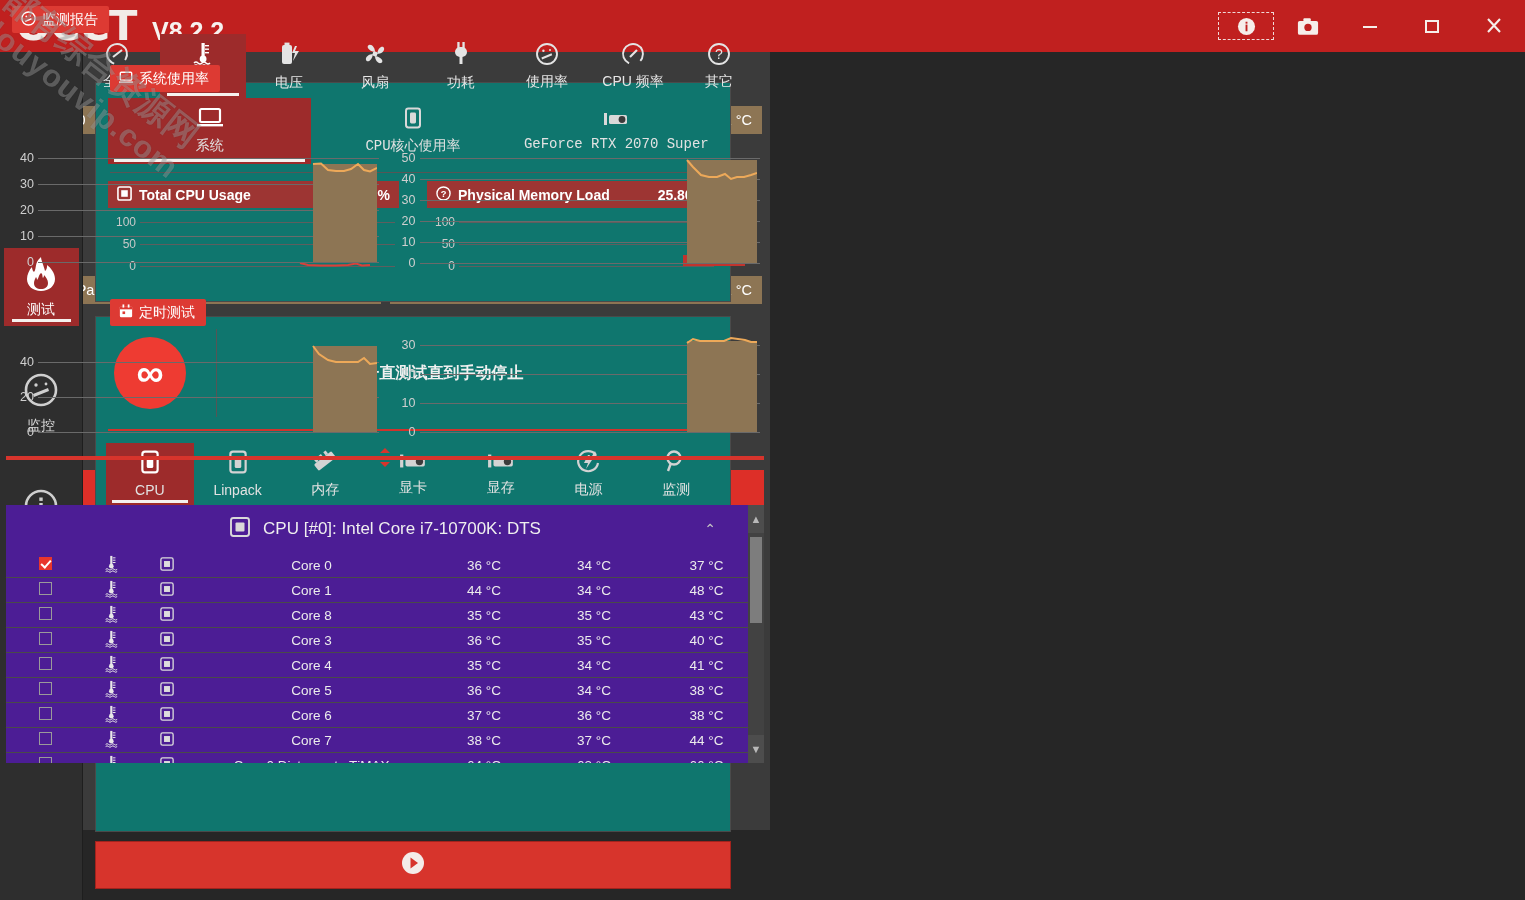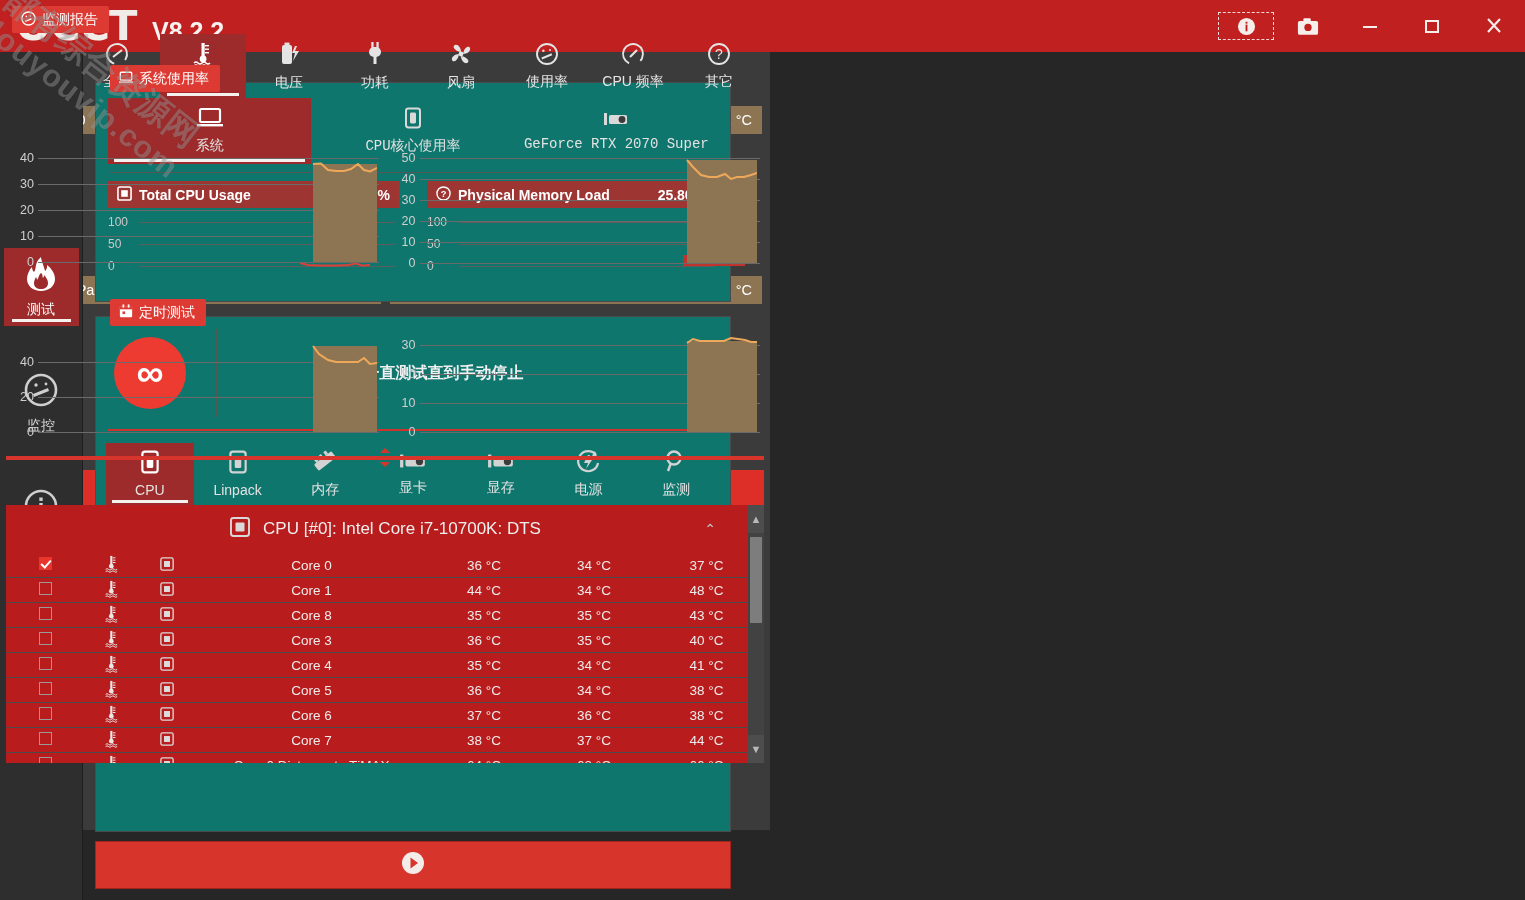--- a/index.html
+++ b/index.html
@@ -113,21 +113,21 @@
   .mini-graph { flex: 1; }
   .mini-head {
     background: #9d3533; height: 27px;
     display:flex; align-items:center; justify-content: space-between;
     padding: 0 9px; color:#fff; font-size: 14px;
   }
   .mini-head .t { display:flex; align-items:center; gap:7px; font-weight: bold;}
   .mini-head .v { font-weight: bold; }
   .mini-body { position: relative; height: 66px; margin-top: 4px; }
   .gl { position:absolute; left: 32px; right: 4px; height:1px; background:#5e5e5e; }
-  .gy { position:absolute; left: 0; width: 28px; font-size:12px; color:#c9c9c9; transform: translateY(-50%); }
+  .gy { position:absolute; left: 0; width: 28px; text-align:right; font-size:12px; color:#c9c9c9; transform: translateY(-50%); }
 
   
   #testPanel { left: 95px; top: 316px; width: 636px; height: 516px; }
   .inf-row { display:flex; align-items:center; height: 112px; padding: 0 0 0 18px; }
   .inf-circle {
     width: 72px; height: 72px; border-radius: 50%; background:#ee3b32;
     display:flex; align-items:center; justify-content:center; color:#fff;
     font-size: 38px; font-weight: bold; line-height: 1;
   }
   .inf-div { width:1px; height: 88px; background:#555; margin-left: 30px; }
@@ -239,21 +239,21 @@
   .c-star { width: 78px; text-align:center; }
   .c-disp { width: 55px; text-align:center; }
   .c-type { width: 55px; text-align:center; }
   .c-name { flex:1; text-align:center; }
   .c-val  { width: 110px; text-align:center; }
   .c-min  { width: 110px; text-align:center; }
   .c-max  { width: 115px; text-align:center; }
 
   .tbl-body {
     margin: 0 6px; height: 258px; overflow:hidden; position:relative;
-    background:#b91c1c;
+    background:#4c1d95;
   }
   .grp-row {
     height: 48px; display:flex; align-items:center; justify-content:center;
     color:#efefef; font-size:17px; gap: 12px; position:relative;
   }
   .grp-row .chev { position:absolute; right: 48px; color:#c5c5c5; font-size: 14px;}
   .t-row {
     display:flex; align-items:center; height: 25px;
     border-bottom: 1px solid #4a4a4a; color:#ececec; font-size:13.5px;
   }
@@ -695,40 +695,40 @@
           <svg width="24" height="26" viewBox="0 0 24 26">
               <rect x="5" y="4" width="10" height="19" rx="2" fill="#e4e4e4"></rect>
               <rect x="7.5" y="1.6" width="5" height="2.6" fill="#e4e4e4"></rect>
               <path d="M18 5 L15 12 h3 l-2 8 6-10 h-4 l2-5z" fill="#e4e4e4"></path>
             </svg>
         </span>
         <span>电压</span>
       </div>
       <div class="mon-tab">
         <span class="icn">
-          <svg width="24" height="26" viewBox="0 0 24 26">
-              <rect x="6" y="6" width="12" height="10" rx="5" fill="#e4e4e4"></rect>
-              <rect x="10.5" y="15" width="3" height="8" fill="#e4e4e4"></rect>
-              <rect x="8.3" y="1" width="2.3" height="6" fill="#e4e4e4"></rect>
-              <rect x="13.4" y="1" width="2.3" height="6" fill="#e4e4e4"></rect>
-            </svg>
-        </span>
-        <span>功耗</span>
-      </div>
-      <div class="mon-tab">
-        <span class="icn">
           <svg width="26" height="26" viewBox="0 0 26 26">
               <circle cx="13" cy="13" r="2.4" fill="#e4e4e4"></circle>
               <path d="M13 11C13 7 10 3 7 4c-3 1-1 6 6 7z" fill="#e4e4e4"></path>
               <path d="M15 13c4 0 8-3 7-6-1-3-6-1-7 6z" fill="#e4e4e4"></path>
               <path d="M13 15c0 4 3 8 6 7 3-1 1-6-6-7z" fill="#e4e4e4"></path>
               <path d="M11 13c-4 0-8 3-7 6 1 3 6 1 7-6z" fill="#e4e4e4"></path>
             </svg>
         </span>
         <span>风扇</span>
+      </div>
+      <div class="mon-tab">
+        <span class="icn">
+          <svg width="24" height="26" viewBox="0 0 24 26">
+              <rect x="6" y="6" width="12" height="10" rx="5" fill="#e4e4e4"></rect>
+              <rect x="10.5" y="15" width="3" height="8" fill="#e4e4e4"></rect>
+              <rect x="8.3" y="1" width="2.3" height="6" fill="#e4e4e4"></rect>
+              <rect x="13.4" y="1" width="2.3" height="6" fill="#e4e4e4"></rect>
+            </svg>
+        </span>
+        <span>功耗</span>
       </div>
       <div class="mon-tab">
         <span class="icn">
           <svg width="24" height="24" viewBox="0 0 24 24">
               <circle cx="12" cy="12" r="10" fill="none" stroke="#e4e4e4" stroke-width="1.9"></circle>
               <circle cx="8.4" cy="8.7" r="1.2" fill="#e4e4e4"></circle>
               <circle cx="15" cy="8.1" r="1" fill="#e4e4e4"></circle>
               <path d="M6.4 15.5 L16.5 11.2 L17.2 13.2 L7.1 17.5 Z" fill="#e4e4e4"></path>
             </svg>
         </span>

